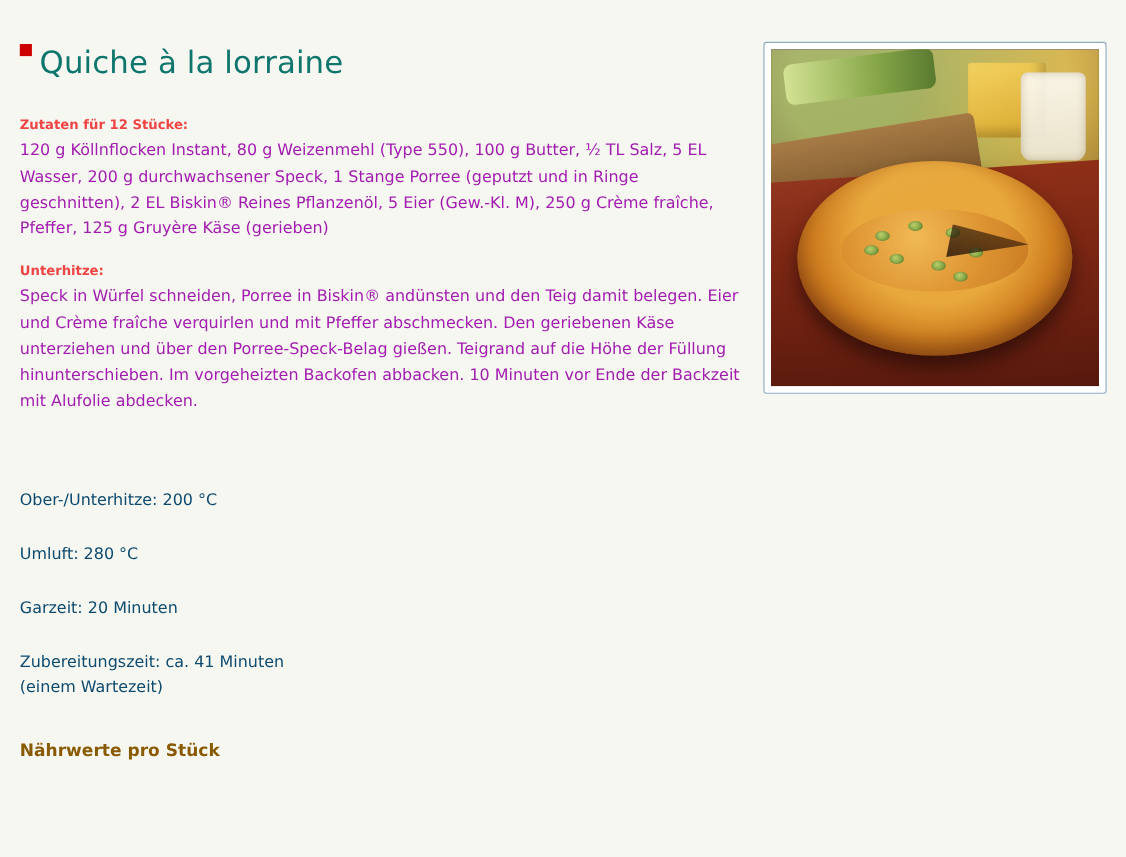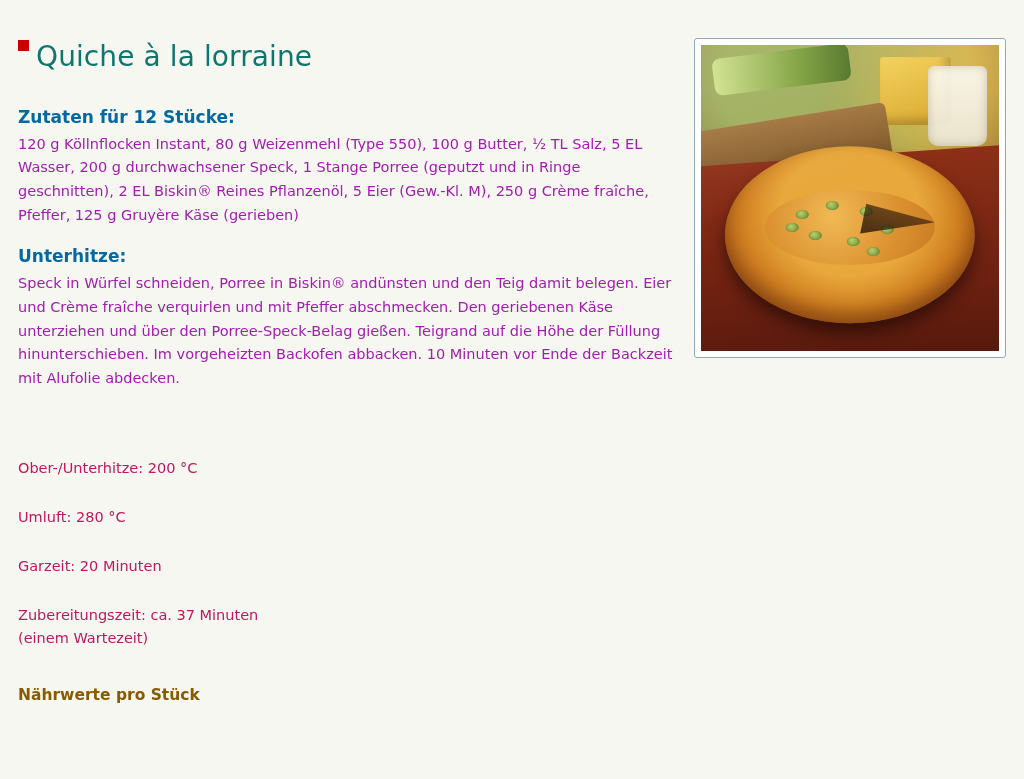--- a/index.html
+++ b/index.html
@@ -38,23 +38,23 @@
     flex: 0 0 auto;
   }
   .title {
     font-size: 28px;
     font-weight: normal;
     color: #0f766e;
     line-height: 1.15;
     letter-spacing: 0.1px;
   }
   h2.section {
-    font-size: 17px;
+    font-size: 12px;
     font-weight: bold;
-    color: #0369a1;
+    color: #ef4444;
     margin: 0 0 5px 0;
     line-height: 1.3;
   }
   .body-text {
     font-size: 14.5px;
     line-height: 1.63;
     color: #a21caf;
     margin: 0;
   }
   .block {
@@ -62,21 +62,21 @@
   }
   .para + .para {
     margin-top: 17px;
   }
   .facts {
     margin-top: 66px;
   }
   .fact {
     font-size: 14.5px;
     line-height: 1.6;
-    color: #be185d;
+    color: #0c4a6e;
     margin-bottom: 26px;
   }
   .fact:last-child {
     margin-bottom: 0;
   }
   .fact .sub {
     display: block;
   }
   .nutrition {
     margin-top: 36px;
@@ -237,21 +237,21 @@
       <div class="fact">
         <span>Ober-/Unterhitze: 200 °C</span>
       </div>
       <div class="fact">
         <span>Umluft: 280 °C</span>
       </div>
       <div class="fact">
         <span>Garzeit: 20 Minuten</span>
       </div>
       <div class="fact">
-        <span>Zubereitungszeit: ca. 37 Minuten</span>
+        <span>Zubereitungszeit: ca. 41 Minuten</span>
         <span class="sub">(einem Wartezeit)</span>
       </div>
     </div>
 
     <div class="nutrition">
       <h2>Nährwerte pro Stück</h2>
 
     </div>
 
   </div>

